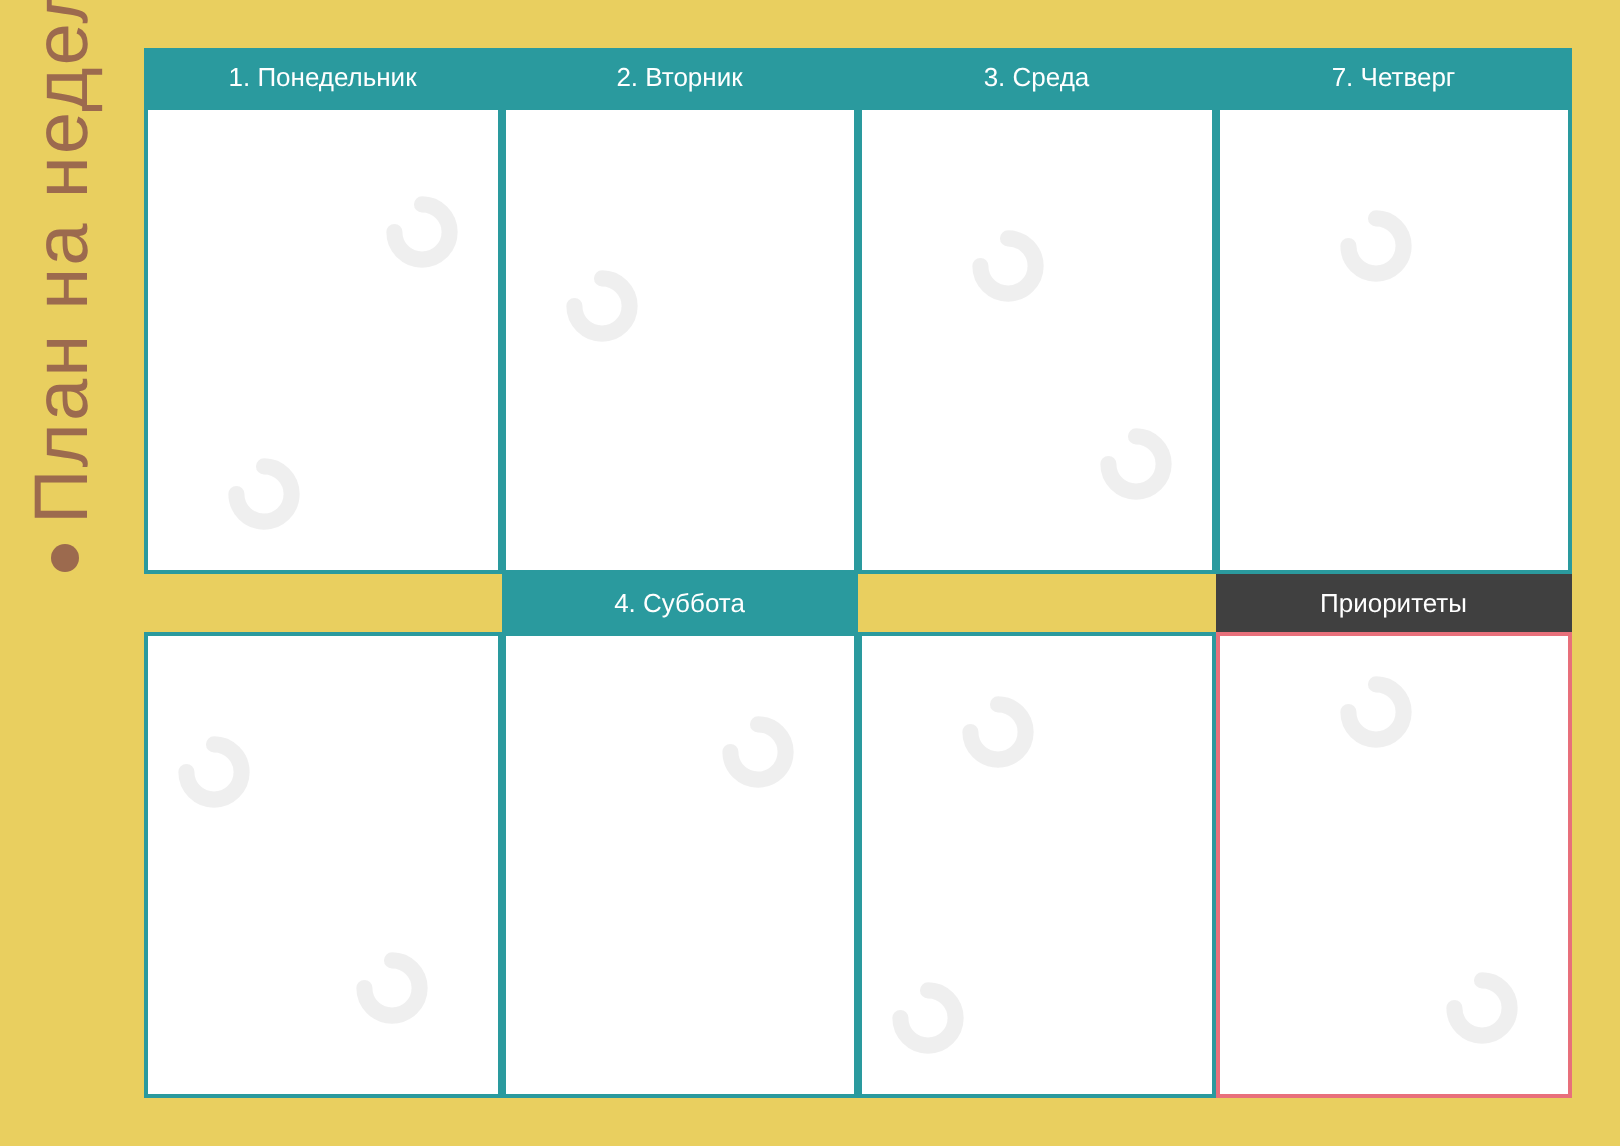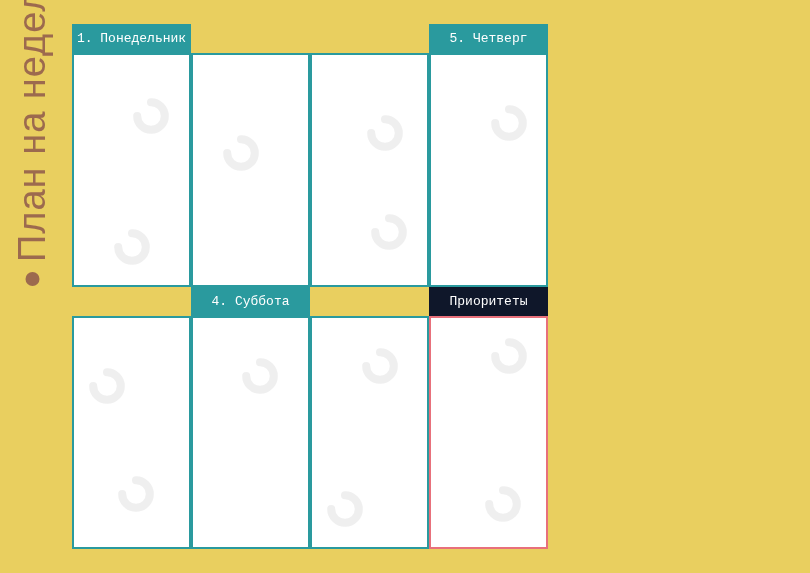--- a/index.html
+++ b/index.html
@@ -33,35 +33,34 @@
       background: #9c6a4e;
       display: inline-block;
     }
     .grid {
       position: absolute;
       left: 72px;
       top: 24px;
       right: 24px;
       bottom: 24px;
       display: grid;
-      grid-template-columns: repeat(6, 1fr);
+      grid-template-columns: repeat(4, 1fr);
       grid-template-rows: auto 1fr auto 1fr;
       gap: 0;
-      font-family: Liberation Mono, monospace;
     }
     .day-header {
       background: #2a9a9e;
       color: #fff;
       text-align: center;
       padding: 7px 4px;
       font-size: 13px;
       font-weight: 500;
     }
     .priority-header {
-      background: #0f172a;
+      background: #404040;
       color: #fff;
       text-align: center;
       padding: 7px 4px;
       font-size: 13px;
       font-weight: 500;
     }
     .day-box {
       background: #fff;
       border: 2px solid #2a9a9e;
       position: relative;
@@ -91,22 +90,28 @@
   <span class="dot"></span>
   <span>План на неделю</span>
 
 </div>
 
 <div class="grid">
 
   <div class="day-header row1-header" style="grid-column:1">
     <span>1. Понедельник</span>
   </div>
+  <div class="day-header row1-header" style="grid-column:2">
+    <span>2. Вторник</span>
+  </div>
+  <div class="day-header row1-header" style="grid-column:3">
+    <span>3. Среда</span>
+  </div>
   <div class="day-header row1-header" style="grid-column:4">
-    <span>5. Четверг</span>
+    <span>7. Четверг</span>
   </div>
 
   <div class="day-box row1-box" style="grid-column:1">
     <div class="watermark" style="top:38px;right:15px"><svg viewBox="0 0 40 40">
           <path d="M20 8 A12 12 0 1 1 8 20" fill="none" stroke="#888" stroke-width="7" stroke-linecap="round"></path>
         </svg></div>
     <div class="watermark" style="bottom:15px;left:35px"><svg viewBox="0 0 40 40">
           <path d="M20 8 A12 12 0 1 1 8 20" fill="none" stroke="#888" stroke-width="7" stroke-linecap="round"></path>
         </svg></div>
   </div>

